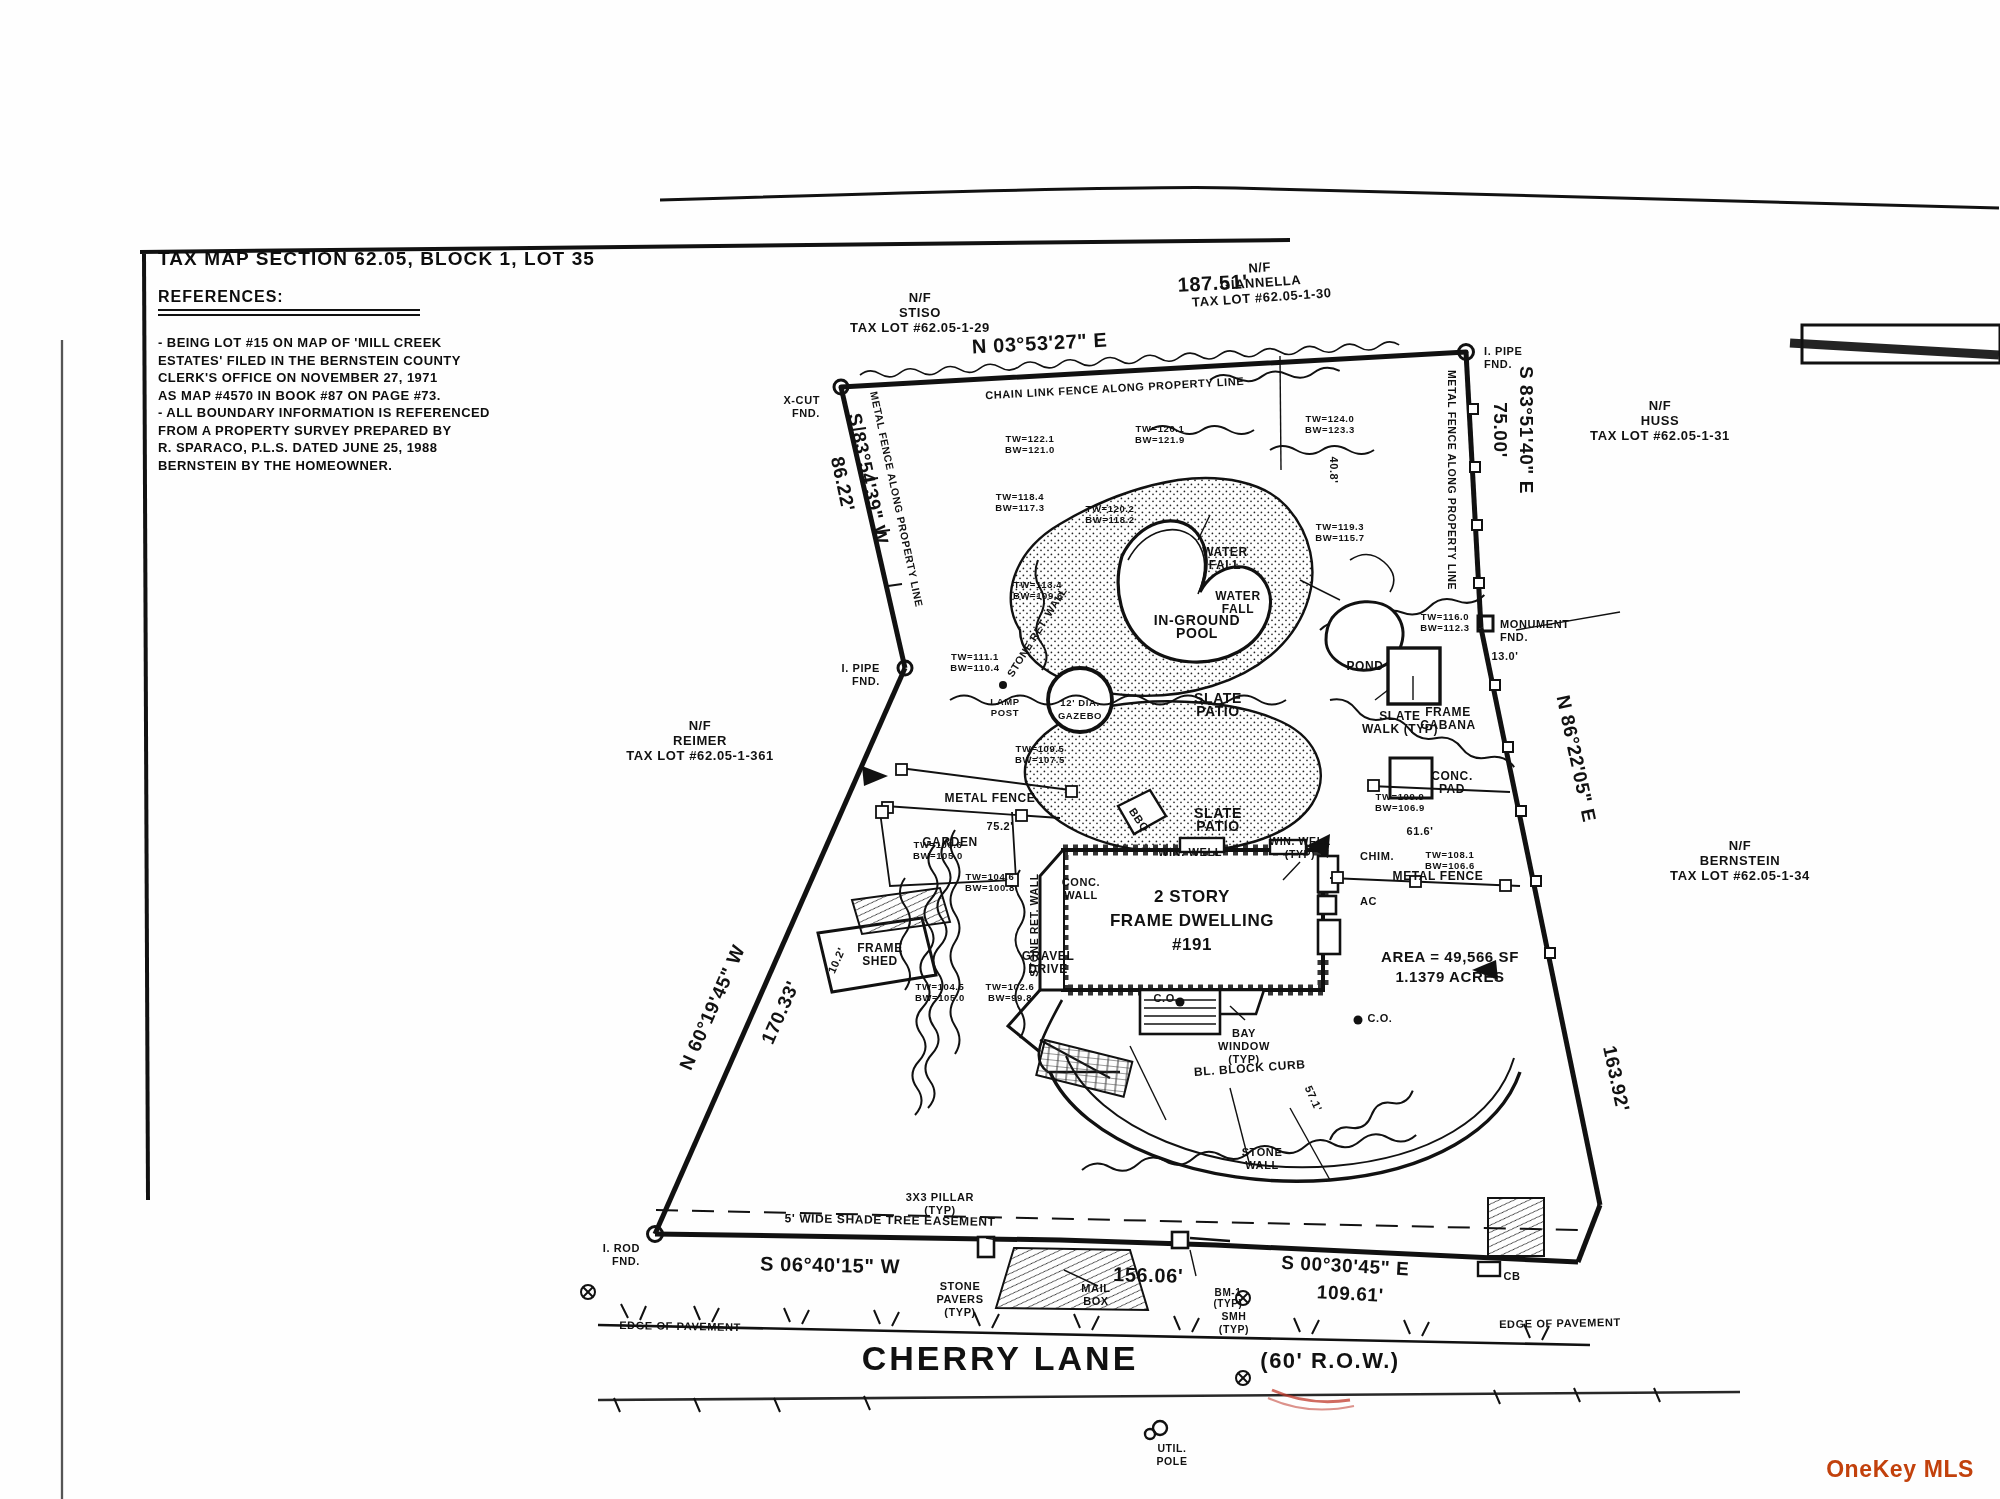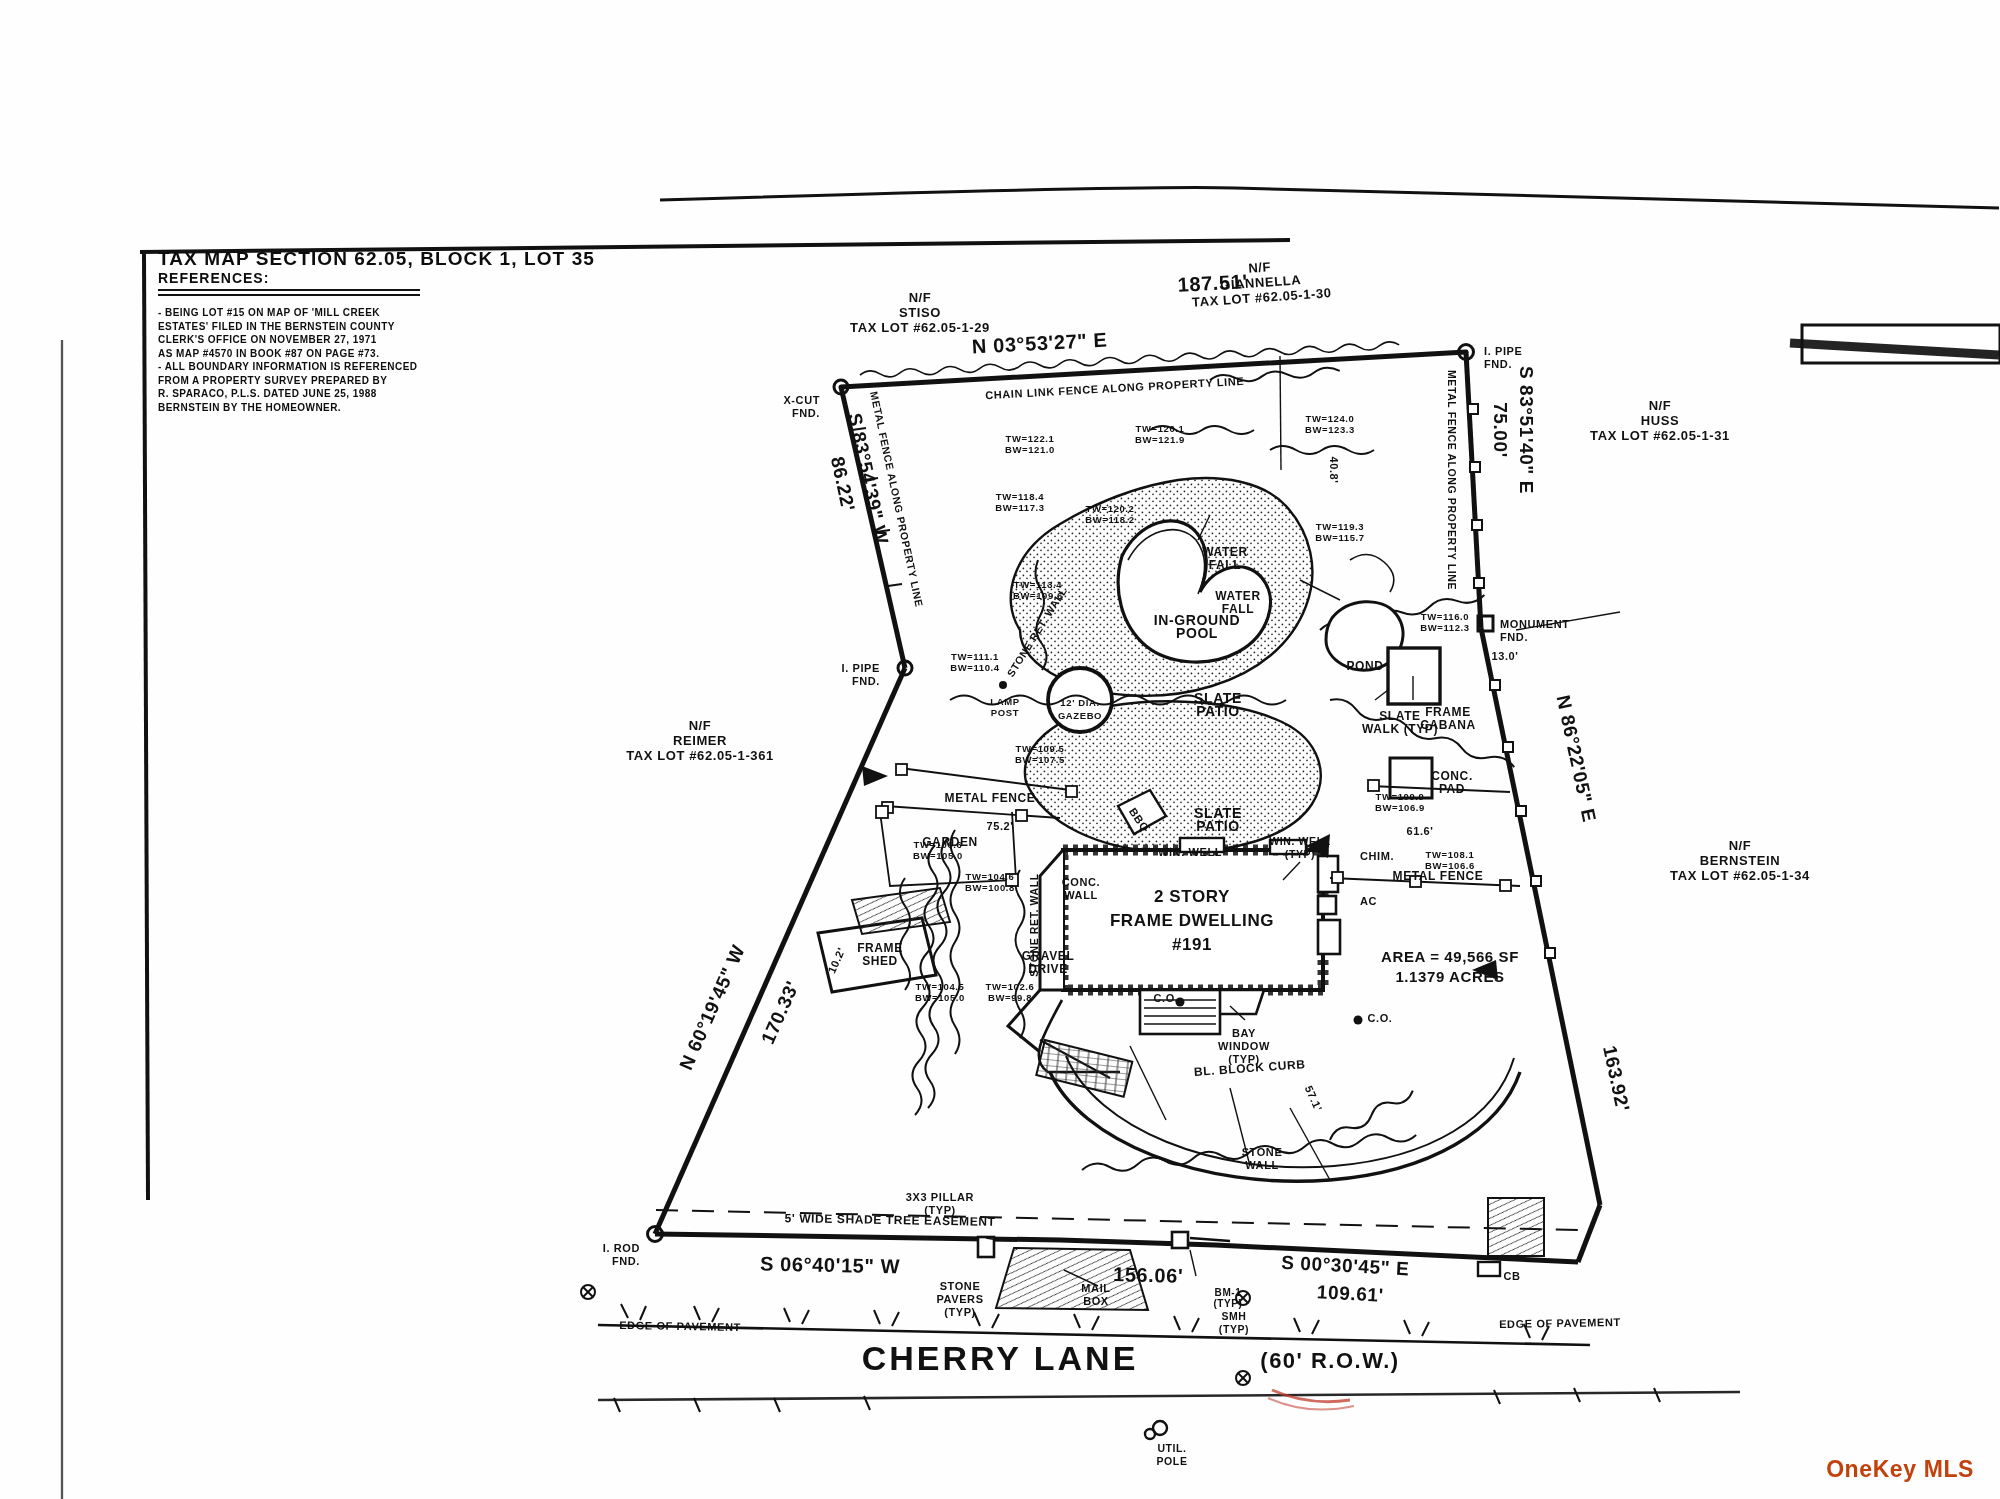--- a/index.html
+++ b/index.html
@@ -5,24 +5,24 @@
   html,body{margin:0;padding:0;background:#ffffff;}
   body{width:2000px;height:1499px;position:relative;overflow:hidden;
        font-family:"Liberation Sans",sans-serif;color:#0d0d0d;}
 
   #sheet{position:absolute;inset:0;background:#fefefe;}
   .hand{font-family:"Liberation Sans",sans-serif;font-weight:700;letter-spacing:.6px;}
 
   
   #refblock{position:absolute;left:158px;top:248px;width:460px;}
   #taxtitle{font-size:19px;font-weight:700;letter-spacing:1.1px;}
-  #reftitle{font-size:14px;font-weight:700;letter-spacing:1px;}
+  #reftitle{font-size:16px;font-weight:700;letter-spacing:1px;margin-top:18px;}
   .dblrule{width:262px;height:2px;background:#111;margin-top:3px;}
   .dblrule2{width:262px;height:2px;background:#111;margin-top:3px;}
-  #reflines{margin-top:10px;font-size:10px;font-weight:700;letter-spacing:.45px;line-height:1.35;}
+  #reflines{margin-top:18px;font-size:13px;font-weight:700;letter-spacing:.45px;line-height:1.35;}
 
   
   #wm{position:absolute;right:26px;bottom:16px;font-size:23px;font-weight:700;
       color:#c2410c;letter-spacing:.6px;}
 
   
   svg#plan{position:absolute;left:0;top:0;width:2000px;height:1499px;}
   svg text{font-family:"Liberation Sans",sans-serif;font-weight:700;fill:#111;}
 </style>
 </head>

